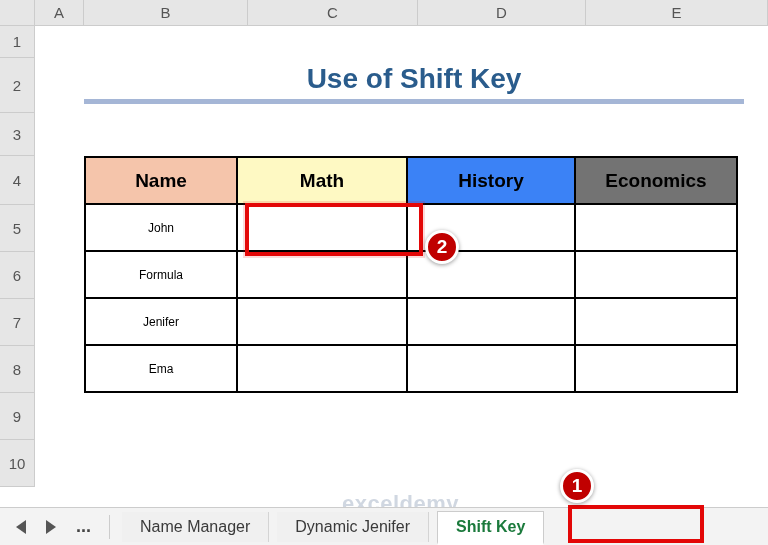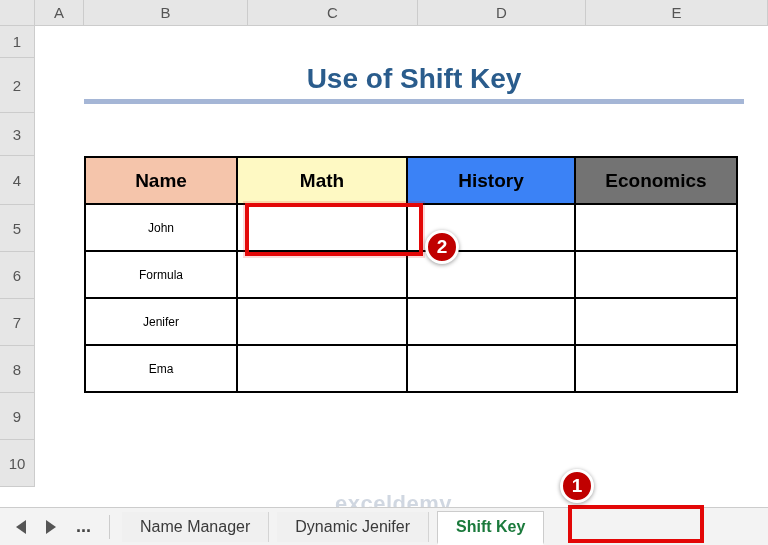--- a/index.html
+++ b/index.html
@@ -264,21 +264,21 @@
         <td>Ema</td>
         <td></td>
         <td></td>
         <td></td>
       </tr>
     </tbody>
       </table>
 
     <div class="red-sel" style="left:210px; top:177px; width:178px; height:53px;"></div>
 
-    <div class="watermark" style="left:300px; top:465px;">exceldemy</div>
+    <div class="watermark" style="left:307px; top:465px;">exceldemy</div>
     <div class="watermark-sub" style="left:315px; top:490px;">EXCEL &amp; DA</div>
   </div>
 </div>
 
 <div class="bubble" style="left:425px; top:230px;">2</div>
 
 <div class="tabbar">
   <div class="navbtn">
       <span class="navtri left"></span>
     </div>

